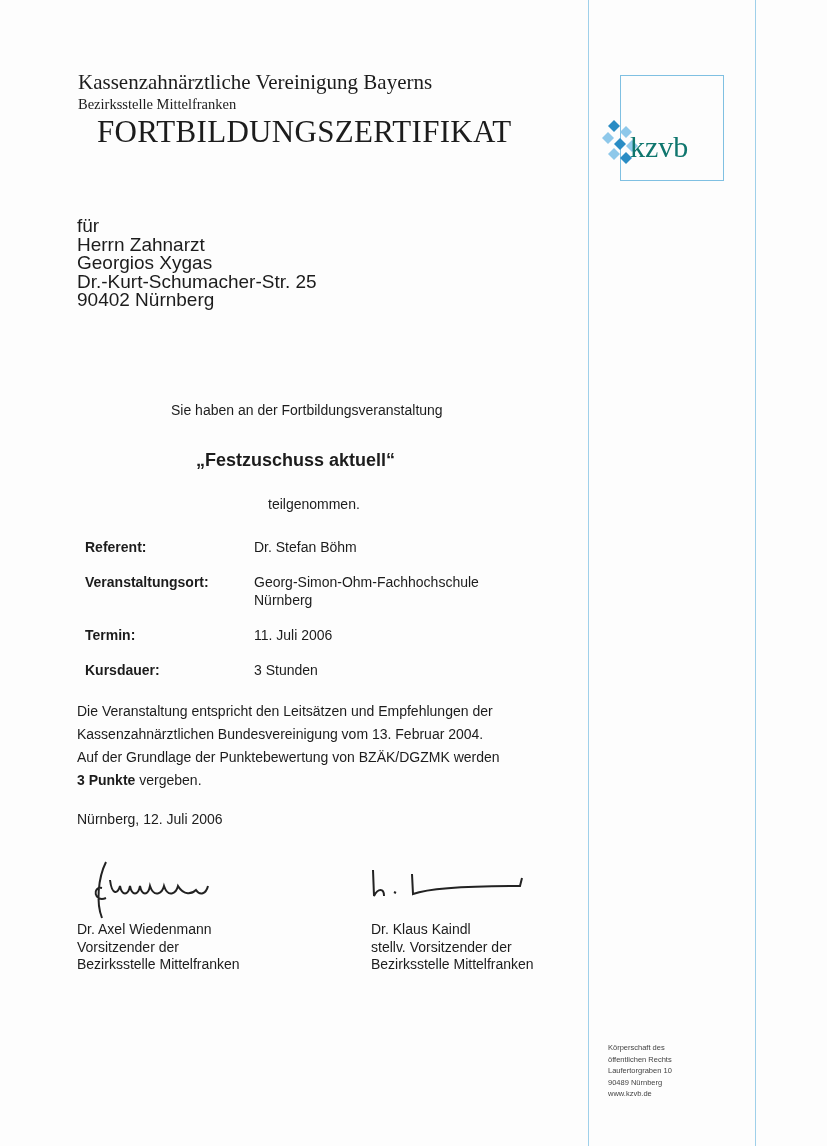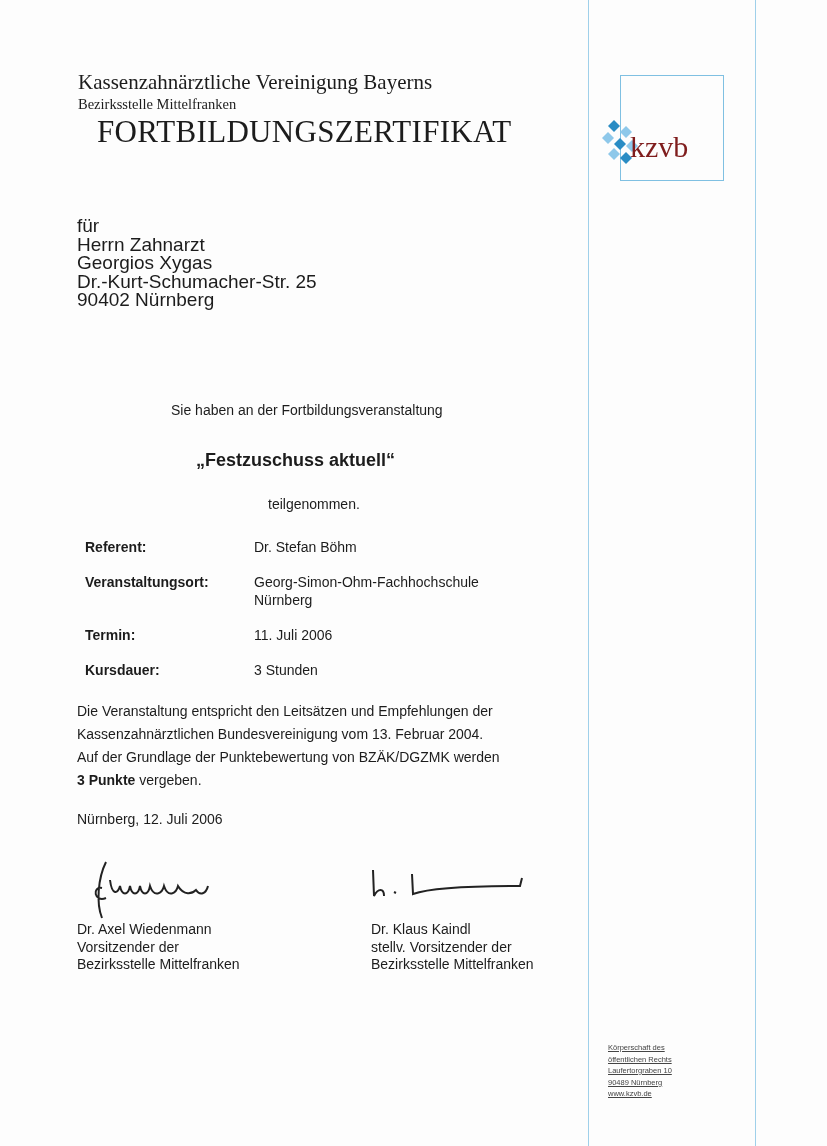--- a/index.html
+++ b/index.html
@@ -4,29 +4,29 @@
 <style>
   html, body { margin:0; padding:0; }
   body { width:827px; height:1146px; background:#fdfdfd; position:relative; overflow:hidden; font-family:"Liberation Sans", sans-serif; color:#1c1c1c; }
   .rule { position:absolute; top:0; bottom:0; width:1px; background:#9fd0ea; }
   .serif { font-family:"Liberation Serif", serif; }
   .abs { position:absolute; }
   .org { left:78px; top:70px; font-size:21px; }
   .sub { left:78px; top:96px; font-size:14.5px; }
   .title { left:77px; top:114px; font-size:31px; letter-spacing:0.3px;margin-left:20px; }
   .logo-box { left:620px; top:75px; width:102px; height:104px; border:1px solid #7fc0e2; }
-  .logo-text { left:630px; top:130px; font-size:30px; color:#7f1d1d; }
+  .logo-text { left:630px; top:130px; font-size:30px; color:#0f766e; }
   .addr { left:77px; top:217px; font-size:19px; line-height:18.5px; }
   .center { font-size:14px; }
   .row { position:absolute; left:77px; font-size:14px; }
   .lbl { font-weight:bold; position:absolute; left:0; white-space:nowrap;padding-left:8px; }
   .val { position:absolute; left:177px; white-space:nowrap; line-height:17px; }
   .para { left:77px; top:700px; font-size:14px; line-height:23px; width:480px; }
   .sig { font-size:14px; line-height:17.5px; }
-  .footer { left:608px; top:1042px; font-size:7.5px; line-height:11.5px; color:#444;text-decoration:underline; }
+  .footer { left:608px; top:1042px; font-size:7.5px; line-height:11.5px; color:#444; }
   .signature { position:absolute; }
 </style>
 </head>
 <body>
 
 <div class="rule" style="left:588px"></div>
 <div class="rule" style="left:755px"></div>
 
 <div class="abs serif org">Kassenzahnärztliche Vereinigung Bayerns</div>
 <div class="abs serif sub">Bezirksstelle Mittelfranken</div>

